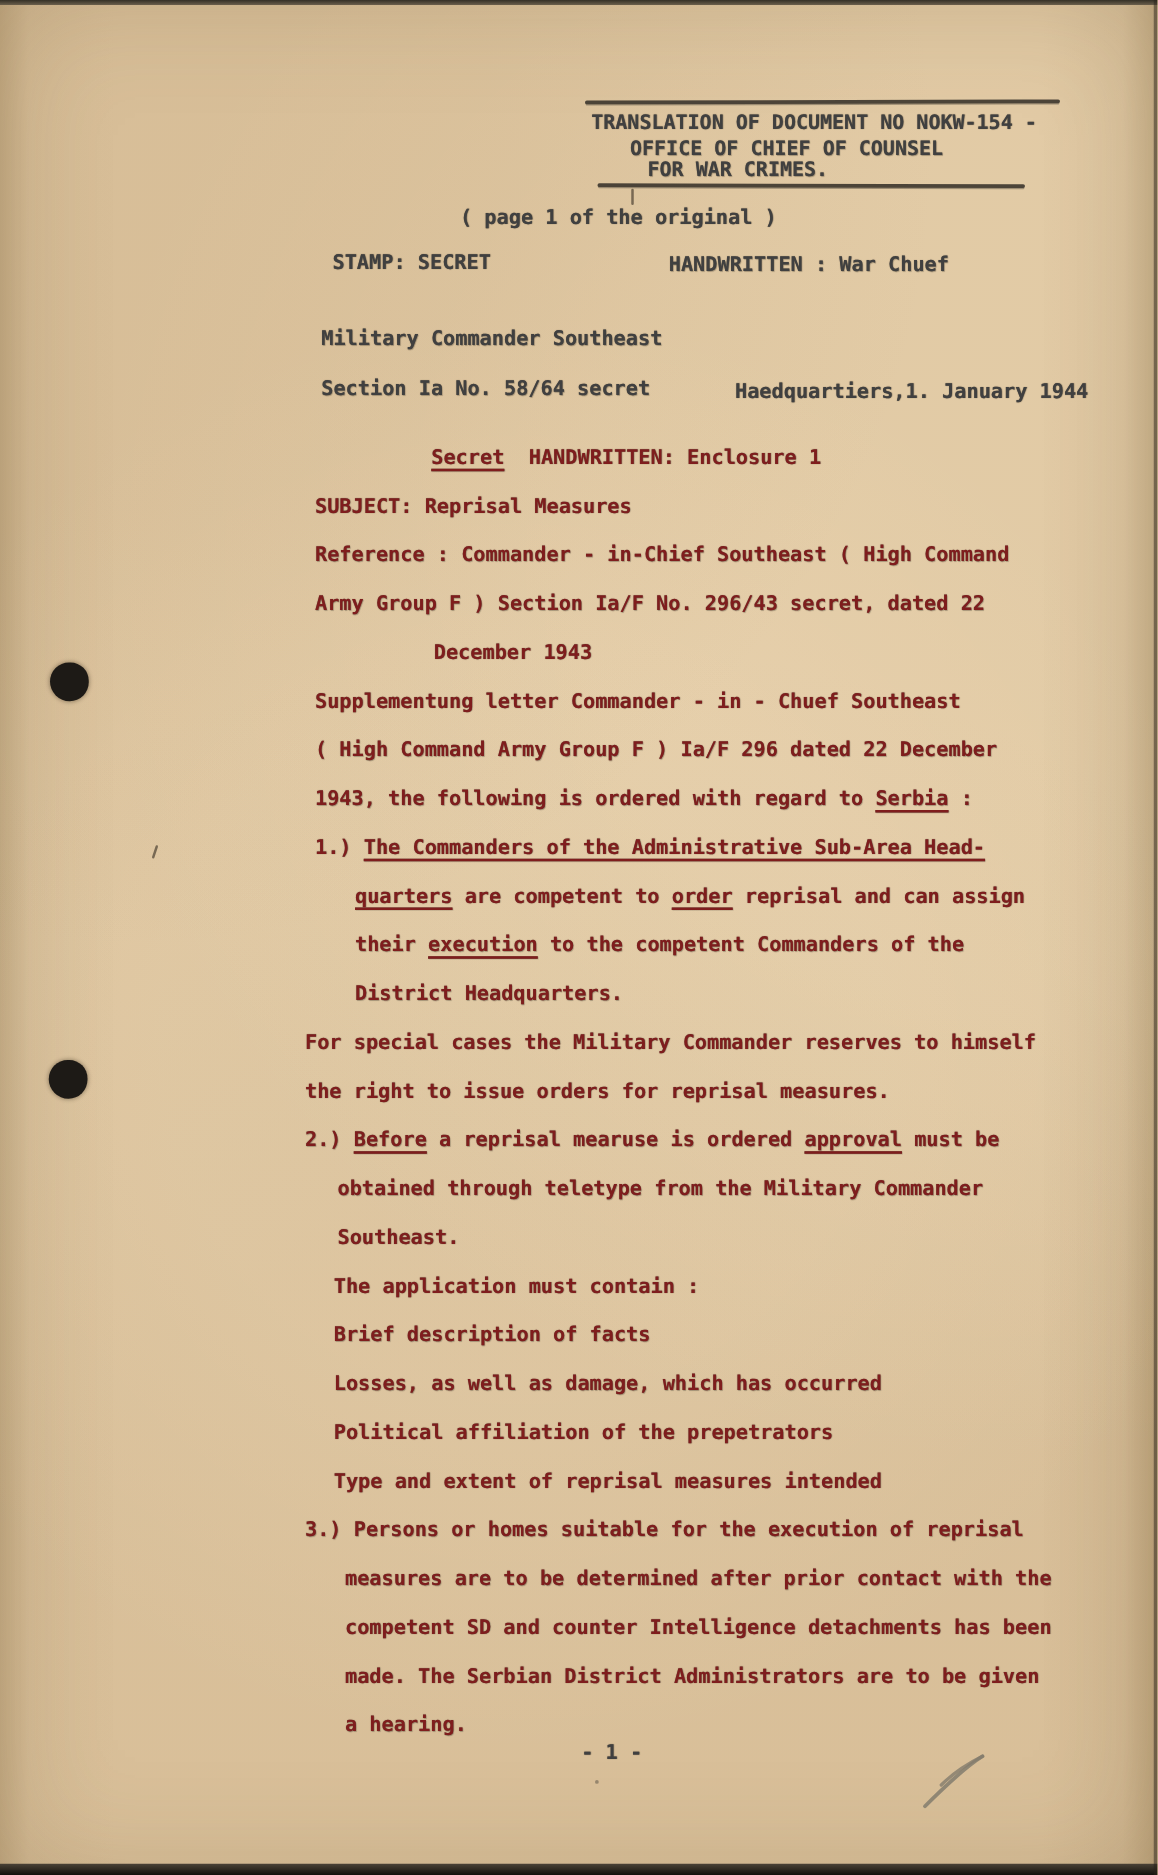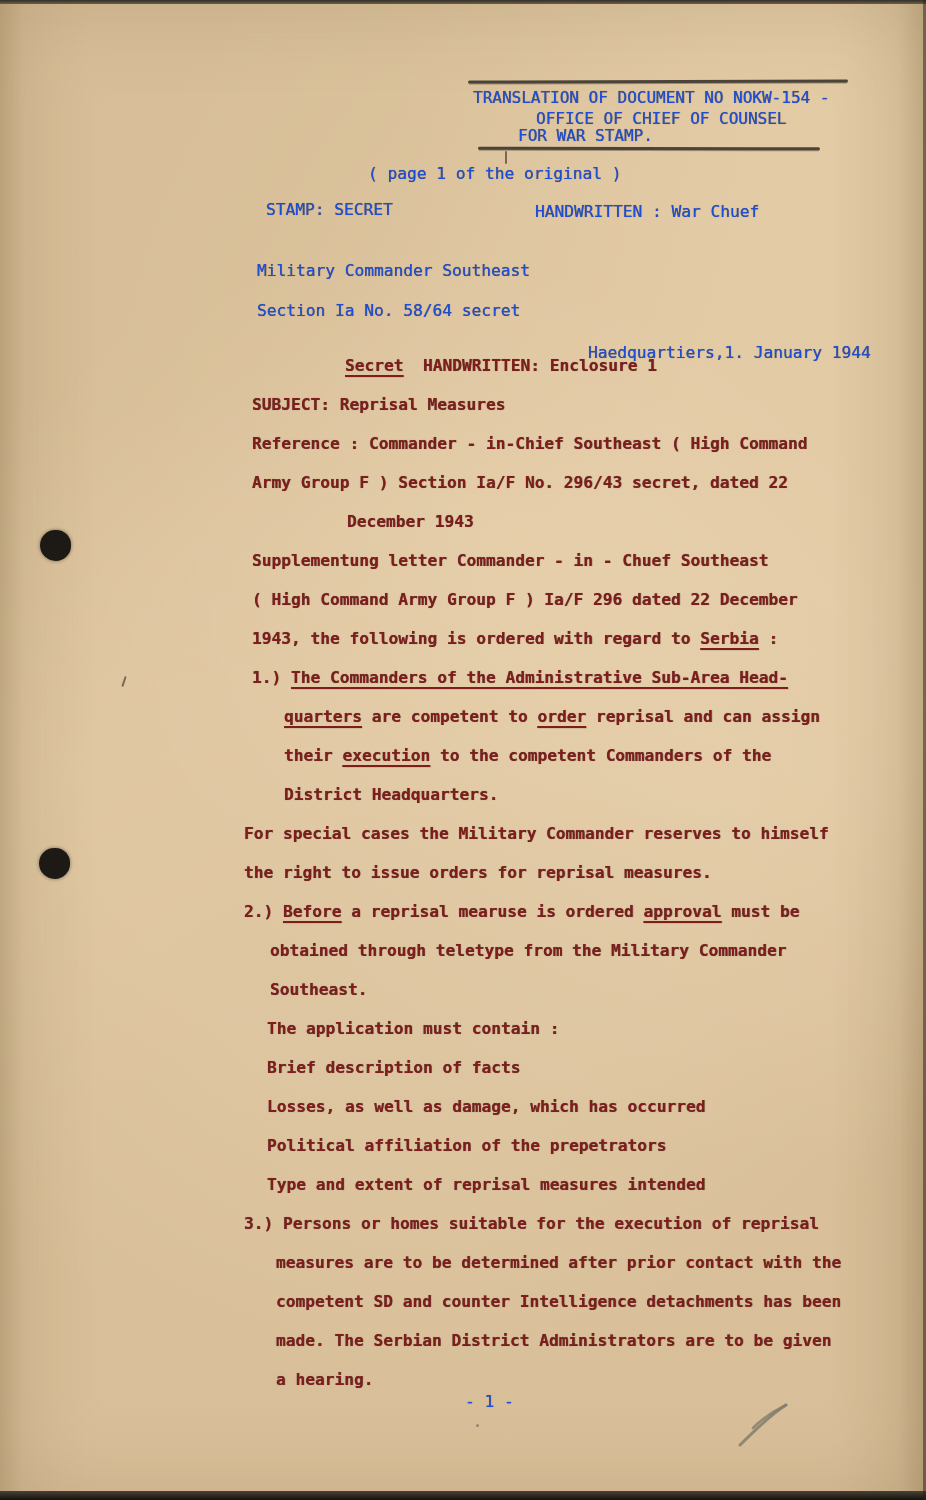--- a/index.html
+++ b/index.html
@@ -19,22 +19,22 @@
     box-shadow: inset 0 0 90px rgba(110,85,50,0.22);
   }
   .edge-top{position:absolute;top:0;left:0;right:0;height:4px;
     background:linear-gradient(180deg,#343026 0%,#6b5f4c 100%);}
   .edge-bottom{position:absolute;bottom:0;left:0;right:0;height:9px;
     background:linear-gradient(0deg,#14110d 0%,#4a4236 100%);}
   .edge-right{position:absolute;top:0;bottom:0;right:0;width:3px;background:rgba(40,34,26,0.5);}
 
   .tw{
     position:absolute;
-    color:#1d4ed8;
-    font-weight:normal;
+    color:#404040;
+    font-weight:bold;
     line-height:1;
     white-space:pre;
     text-shadow:0 0 0.7px rgba(64,56,44,0.7), 0.6px 0.4px 0.6px rgba(64,56,44,0.3);
   }
   .fs16{font-size:16px;}
   .fs162{font-size:16.2px;}
 
   .rule{
     position:absolute;height:3px;background:#38322a;opacity:0.88;
     border-radius:2px;
@@ -65,33 +65,33 @@
 <body>
 
 <div class="paper"></div>
 
 <div class="edge-top"></div>
 <div class="edge-bottom"></div>
 <div class="edge-right"></div>
 
 <div class="rule" style="left:468px;top:80px;width:380px;transform:rotate(-0.15deg);"></div>
 <div class="tw fs16" style="left:473px;top:90px;">TRANSLATION OF DOCUMENT NO NOKW-154 -</div>
-<div class="tw fs16" style="left:536px;top:111px;">OFFICE OF CHIEF OF COUNSEL</div>
-<div class="tw fs16" style="left:518px;top:128px;">FOR WAR STAMP.</div>
+<div class="tw fs16" style="left:504px;top:111px;">OFFICE OF CHIEF OF COUNSEL</div>
+<div class="tw fs16" style="left:518px;top:128px;">FOR WAR CRIMES.</div>
 <div class="rule" style="left:478px;top:147px;width:342px;transform:rotate(0.12deg);"></div>
 <div class="ink-tick" style="left:505px;top:151px;width:2px;height:13px;"></div>
 
 <div class="tw fs162" style="left:368px;top:166px;">( page 1 of the original )</div>
 
 <div class="tw fs162" style="left:266px;top:202px;">STAMP: SECRET</div>
 <div class="tw fs162" style="left:535px;top:204px;">HANDWRITTEN : War Chuef</div>
 
 <div class="tw fs162" style="left:257px;top:263px;text-align:center;">Military Commander Southeast</div>
 <div class="tw fs162" style="left:257px;top:303px;">Section Ia No. 58/64 secret</div>
-<div class="tw fs162" style="left:588px;top:305px;margin-top:40px;">Haedquartiers,1. January 1944</div>
+<div class="tw fs162" style="left:588px;top:305px;">Haedquartiers,1. January 1944</div>
 
 <div id="body-lines"><div class="line" style="padding-left: 101px;"><span class="u">Secret</span><span>  HANDWRITTEN: Enclosure 1</span></div><div class="line" style="padding-left: 8px;"><span>SUBJECT: Reprisal Measures</span></div><div class="line" style="padding-left: 8px;"><span>Reference : Commander - in-Chief Southeast ( High Command</span></div><div class="line" style="padding-left: 8px;"><span>Army Group F ) Section Ia/F No. 296/43 secret, dated 22</span></div><div class="line" style="padding-left: 103px;"><span>December 1943</span></div><div class="line" style="padding-left: 8px;"><span>Supplementung letter Commander - in - Chuef Southeast</span></div><div class="line" style="padding-left: 8px;"><span>( High Command Army Group F ) Ia/F 296 dated 22 December</span></div><div class="line" style="padding-left: 8px;"><span>1943, the following is ordered with regard to </span><span class="u">Serbia</span><span> :</span></div><div class="line" style="padding-left: 8px;"><span>1.) </span><span class="u">The Commanders of the Administrative Sub-Area Head-</span></div><div class="line" style="padding-left: 40px;"><span class="u">quarters</span><span> are competent to </span><span class="u">order</span><span> reprisal and can assign</span></div><div class="line" style="padding-left: 40px;"><span>their </span><span class="u">execution</span><span> to the competent Commanders of the</span></div><div class="line" style="padding-left: 40px;"><span>District Headquarters.</span></div><div class="line" style="padding-left: 0px;"><span>For special cases the Military Commander reserves to himself</span></div><div class="line" style="padding-left: 0px;"><span>the right to issue orders for reprisal measures.</span></div><div class="line" style="padding-left: 0px;"><span>2.) </span><span class="u">Before</span><span> a reprisal mearuse is ordered </span><span class="u">approval</span><span> must be</span></div><div class="line" style="padding-left: 26px;"><span>obtained through teletype from the Military Commander</span></div><div class="line" style="padding-left: 26px;"><span>Southeast.</span></div><div class="line" style="padding-left: 23px;"><span>The application must contain :</span></div><div class="line" style="padding-left: 23px;"><span>Brief description of facts</span></div><div class="line" style="padding-left: 23px;"><span>Losses, as well as damage, which has occurred</span></div><div class="line" style="padding-left: 23px;"><span>Political affiliation of the prepetrators</span></div><div class="line" style="padding-left: 23px;"><span>Type and extent of reprisal measures intended</span></div><div class="line" style="padding-left: 0px;"><span>3.) </span><span>Persons or homes suitable for the execution of reprisal</span></div><div class="line" style="padding-left: 32px;"><span>measures are to be determined after prior contact with the</span></div><div class="line" style="padding-left: 32px;"><span>competent SD and counter Intelligence detachments has been</span></div><div class="line" style="padding-left: 32px;"><span>made. The Serbian District Administrators are to be given</span></div><div class="line" style="padding-left: 32px;"><span>a hearing.</span></div></div>
 
 <div class="tw fs162" style="left:465px;top:1394px;">- 1 -</div>
 
 <div class="hole" style="left:40px;top:530px;"></div>
 <div class="hole" style="left:39px;top:848px;"></div>
 <div class="ink-tick" style="left:123px;top:676px;width:2px;height:11px;transform:rotate(18deg);"></div>
 <div class="speck" style="left:476px;top:1424px;"></div>
 

